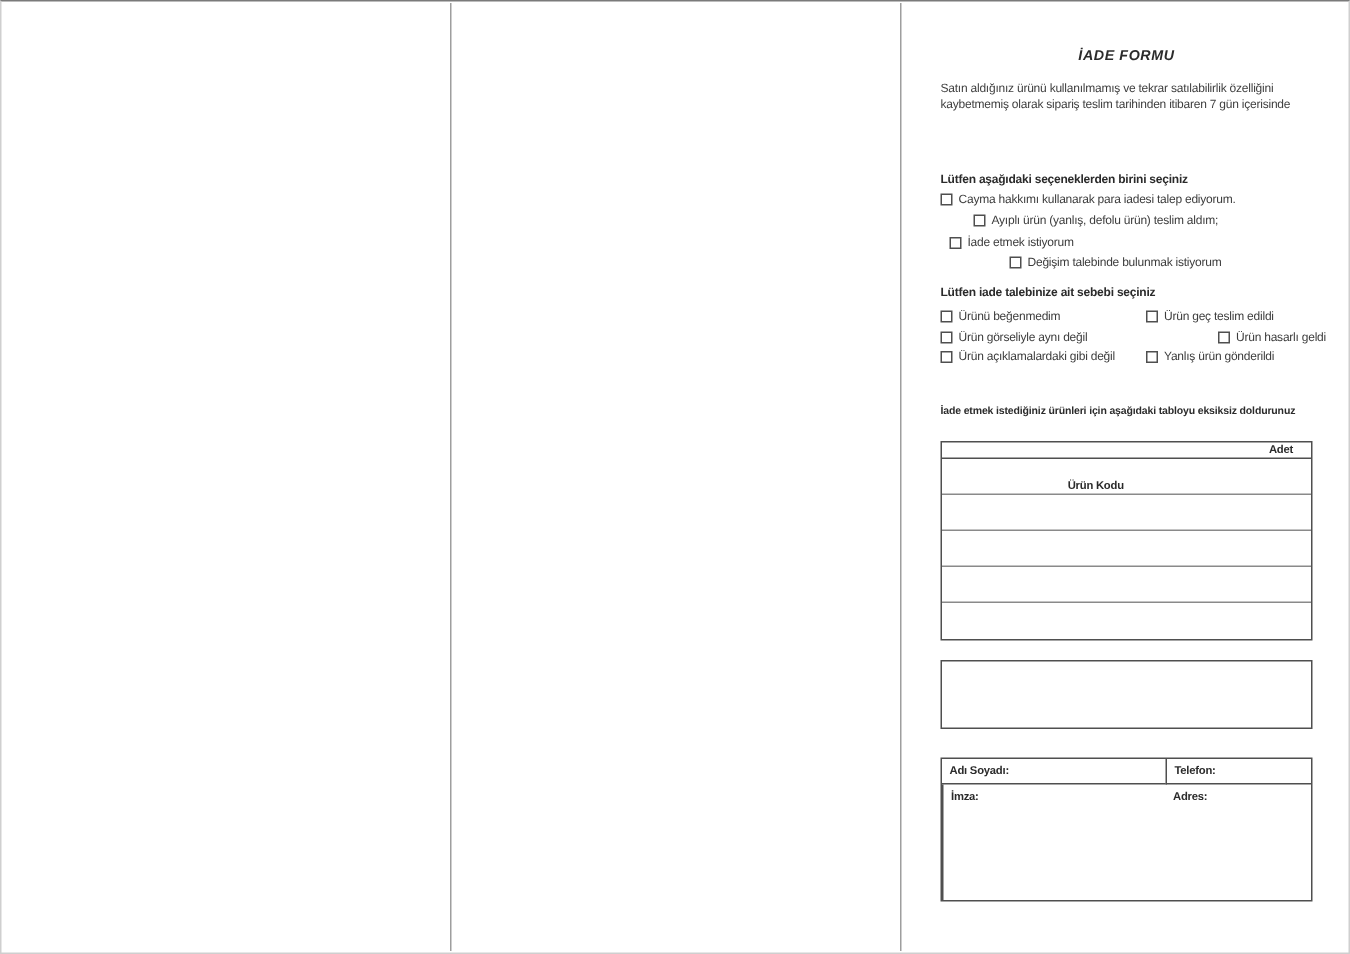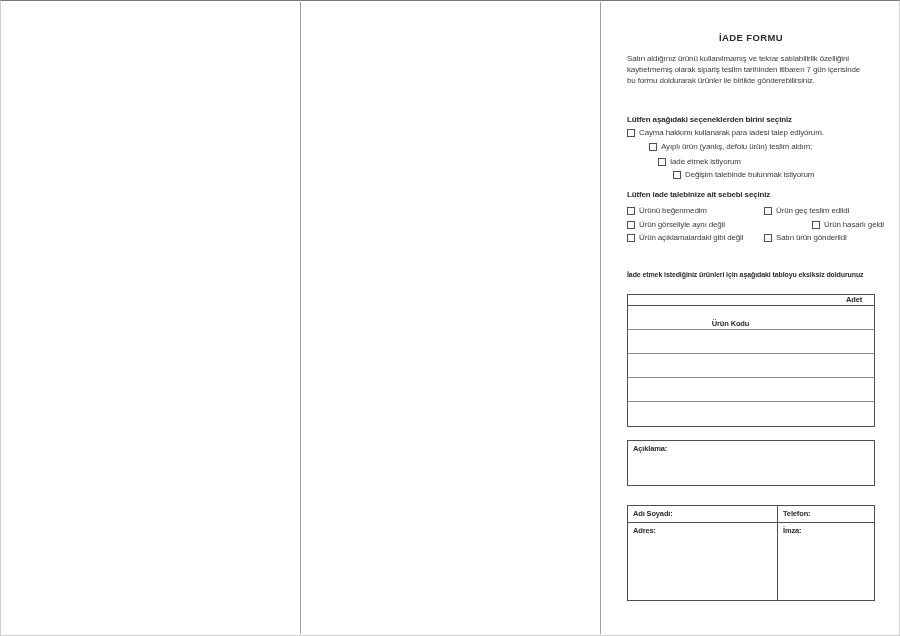--- a/index.html
+++ b/index.html
@@ -10,37 +10,37 @@
   .fold { position:absolute; top:1px; bottom:1px; width:1px; background:#9e9e9e; }
   .fold.left  { left:299px; }
   .fold.right { left:599px; }
   .blank-panel { position:absolute; top:1px; bottom:1px; background:#fff; }
   .blank-panel.p1 { left:1px;  width:297px; }
   .blank-panel.p2 { left:301px; width:297px; }
 
   .form { position:absolute; left:600px; top:0; width:300px; height:636px; letter-spacing:-0.15px; }
 
   .title { position:absolute; left:26px; top:31px; width:248px; text-align:center;
-           font-size:9.5px; font-weight:bold; color:#2b2b2b; letter-spacing:0.4px; }
+           font-size:9.5px; font-weight:bold; color:#2b2b2b; letter-spacing:0.4px;font-style:italic; }
 
   .intro { position:absolute; left:26px; top:52px; font-size:8px; line-height:11px;
            color:#3e3e3e; white-space:nowrap; }
 
   .sec-h { position:absolute; left:26px; font-size:8px; font-weight:bold; color:#2b2b2b; white-space:nowrap; }
   .sec-h.h1 { top:114px; }
   .sec-h.h2 { top:189px; }
   .sec-h.tbl { top:270px; font-size:7px; letter-spacing:-0.1px; }
 
   .row { position:absolute; height:11px; display:flex; align-items:center; gap:4px;
          font-size:8px; color:#3c3c3c; white-space:nowrap; }
   .cb { width:8px; height:8px; border:1px solid #4f4f4f; background:#fff; flex:none; }
 
   .row.opt1 { left:26px; top:126px; }
   .row.opt2 { left:26px; top:140px;margin-left:22px; }
-  .row.sub1 { left:57px; top:155px; }
+  .row.sub1 { left:32px; top:155px; }
   .row.sub2 { left:40px; top:168px;padding-left:32px; }
 
   .row.rl1 { left:26px;  top:204px; }
   .row.rl2 { left:26px;  top:218px; }
   .row.rl3 { left:26px;  top:231px; }
   .row.rr1 { left:163px; top:204px; }
   .row.rr2 { left:163px; top:218px;padding-left:48px; }
   .row.rr3 { left:163px; top:231px; }
 
   .ptable { position:absolute; left:26px; top:293px; width:248px; border:1px solid #4f4f4f; background:#fff; }
@@ -70,21 +70,20 @@
   <div class="fold left"></div>
   <div class="fold right"></div>
 
   <div class="form">
 
     <div class="title">İADE FORMU</div>
 
     <div class="intro">
       <div>Satın aldığınız ürünü kullanılmamış ve tekrar satılabilirlik özelliğini</div>
       <div>kaybetmemiş olarak sipariş teslim tarihinden itibaren 7 gün içerisinde</div>
-      <div>bu formu doldurarak ürünler ile birlikte gönderebilirsiniz.</div>
     </div>
 
     <div class="sec-h h1">Lütfen aşağıdaki seçeneklerden birini seçiniz</div>
 
     <div class="row opt1">
       <span class="cb"></span>
       <span>Cayma hakkımı kullanarak para iadesi talep ediyorum.</span>
     </div>
     <div class="row opt2">
       <span class="cb"></span>
@@ -116,21 +115,21 @@
     <div class="row rr1">
       <span class="cb"></span>
       <span>Ürün geç teslim edildi</span>
     </div>
     <div class="row rr2">
       <span class="cb"></span>
       <span>Ürün hasarlı geldi</span>
     </div>
     <div class="row rr3">
       <span class="cb"></span>
-      <span>Satın ürün gönderildi</span>
+      <span>Yanlış ürün gönderildi</span>
     </div>
 
     <div class="sec-h tbl">İade etmek istediğiniz ürünleri için aşağıdaki tabloyu eksiksiz doldurunuz</div>
 
     <div class="ptable">
       <div class="t-head">
         <div class="t-hcell t-col1">Ürün Kodu</div>
         <div class="t-hcell t-col2">Adet</div>
       </div>
       <div class="t-row">
@@ -149,33 +148,32 @@
         <div class="t-col1"></div>
         <div class="t-col2"></div>
       </div>
       <div class="t-row">
         <div class="t-col1"></div>
         <div class="t-col2"></div>
       </div>
     </div>
 
     <div class="notes">
-      <div class="box-label">Açıklama:</div>
       <div style="height:28px;"></div>
     </div>
 
     <div class="contact">
       <div class="c-cell r1">
         <div class="box-label">Adı Soyadı:</div>
       </div>
       <div class="c-cell r1 c2">
         <div class="box-label">Telefon:</div>
       </div>
+      <div class="c-cell c2">
+        <div class="box-label">İmza:</div>
+      </div>
       <div class="c-cell">
         <div class="box-label">Adres:</div>
-      </div>
-      <div class="c-cell c2">
-        <div class="box-label">İmza:</div>
       </div>
     </div>
 
   </div>
 </div>
 
 </body></html>

